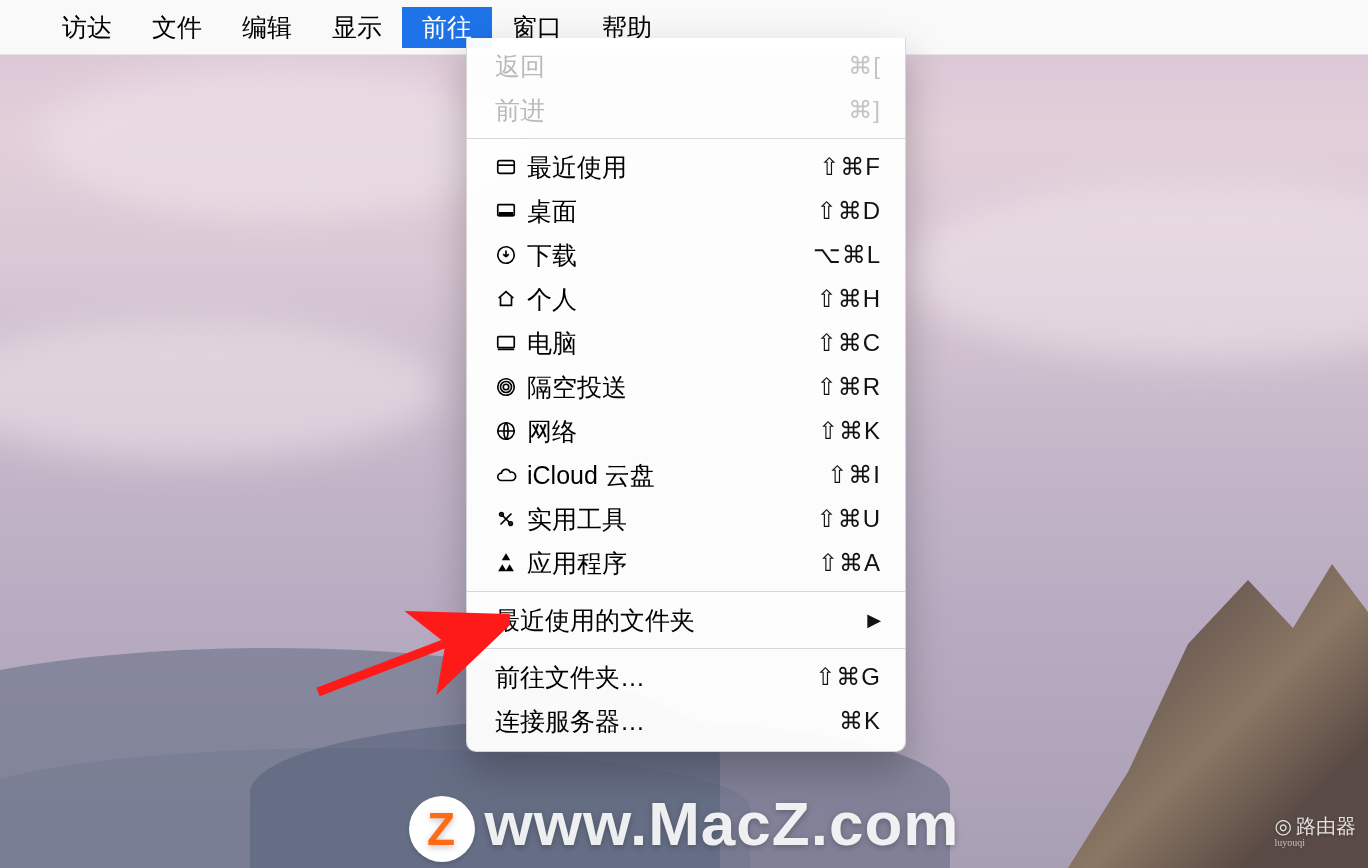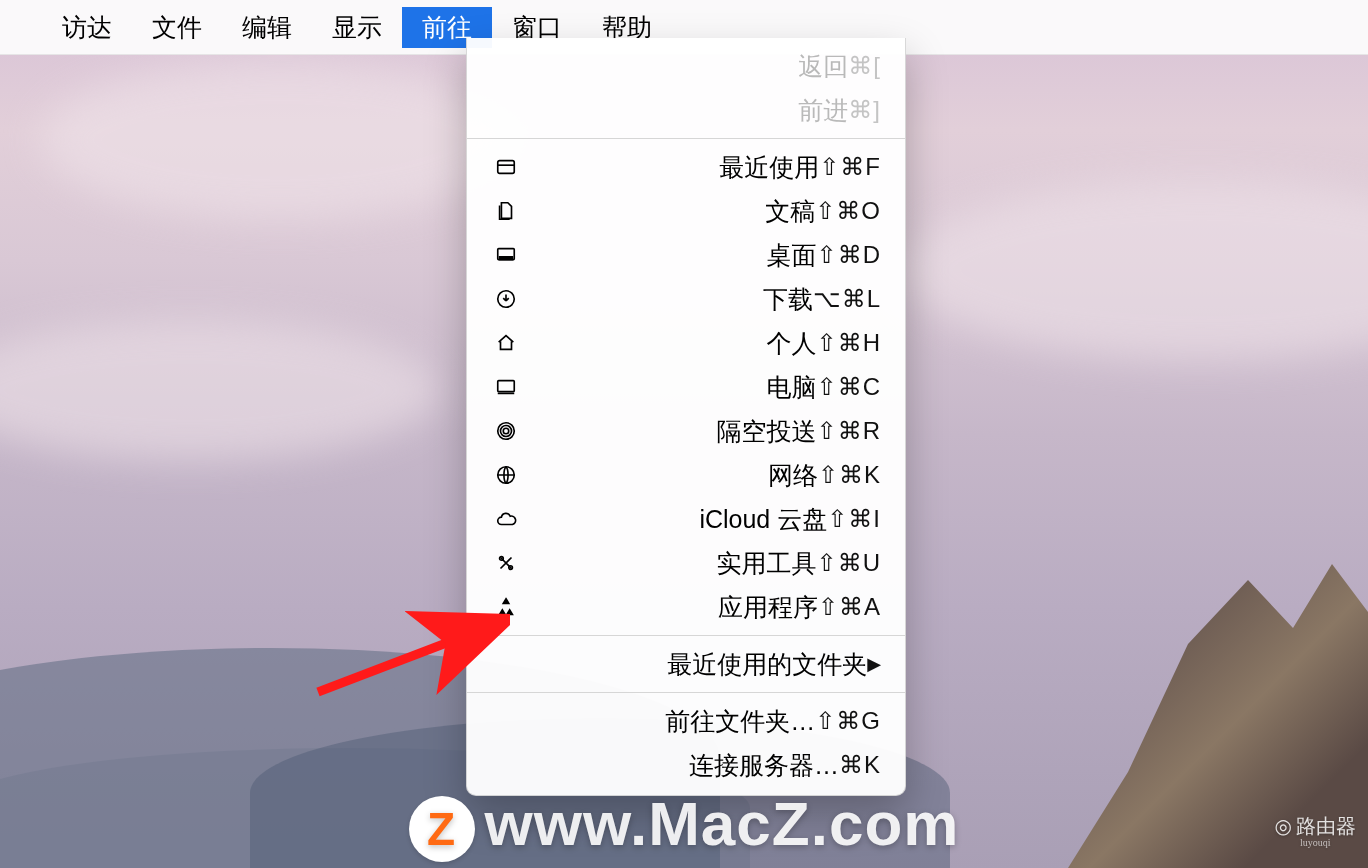--- a/index.html
+++ b/index.html
@@ -101,21 +101,20 @@
     box-shadow: 0 18px 40px rgba(0,0,0,0.25);
     padding: 6px 0 8px 0;
     font-size: 25px;
   }
   .menu-row {
     display: flex;
     align-items: center;
     height: 44px;
     padding: 0 24px 0 24px;
     cursor: default;
-    text-align: right;
   }
   .menu-row.disabled { color: #b9b9b9; }
   .menu-row.disabled .shortcut { color: #c4c4c4; }
   .menu-icon {
     width: 30px;
     display: inline-flex;
     justify-content: center;
     align-items: center;
     font-size: 22px;
     color: #000;
@@ -185,21 +184,21 @@
     vertical-align: middle;
     box-shadow: 0 2px 4px rgba(0,0,0,0.15);
   }
 
   .router-badge {
     position: absolute;
     right: 12px;
     bottom: 20px;
     color: rgba(255,255,255,0.85);
     font-size: 20px;
-    text-align: center;
+    text-align: left;
     line-height: 1.1;
     text-shadow: 0 1px 3px rgba(0,0,0,0.3);
   }
   .router-badge .sub { font-size: 10px; opacity: .75; display:block;font-family:Liberation Serif, serif; }
   .router-badge .ric { display:inline-block; margin-right:4px; }
 </style>
 </head>
 <body>
 
 <div class="sky-cloud c1"></div>
@@ -242,30 +241,20 @@
           <rect x="3" y="5" width="18" height="14" rx="2"></rect>
           <line x1="3" y1="10" x2="21" y2="10"></line>
         </svg>
     </span>
     <span class="menu-label">最近使用</span>
     <span class="shortcut">⇧⌘F</span>
   </div>
   <div class="menu-row">
     <span class="menu-icon">
       <svg width="22" height="22" viewBox="0 0 24 24" fill="none" stroke="#000" stroke-width="1.8">
-          <path d="M7 3h7l4 4v13H7z"></path>
-          <path d="M5 6v15h11"></path>
-        </svg>
-    </span>
-    <span class="menu-label">文稿</span>
-    <span class="shortcut">⇧⌘O</span>
-  </div>
-  <div class="menu-row">
-    <span class="menu-icon">
-      <svg width="22" height="22" viewBox="0 0 24 24" fill="none" stroke="#000" stroke-width="1.8">
           <rect x="3" y="5" width="18" height="12" rx="1"></rect>
           <rect x="5" y="14" width="14" height="3" fill="#000"></rect>
         </svg>
     </span>
     <span class="menu-label">桌面</span>
     <span class="shortcut">⇧⌘D</span>
   </div>
   <div class="menu-row">
     <span class="menu-icon">
       <svg width="22" height="22" viewBox="0 0 24 24" fill="none" stroke="#000" stroke-width="1.8">

